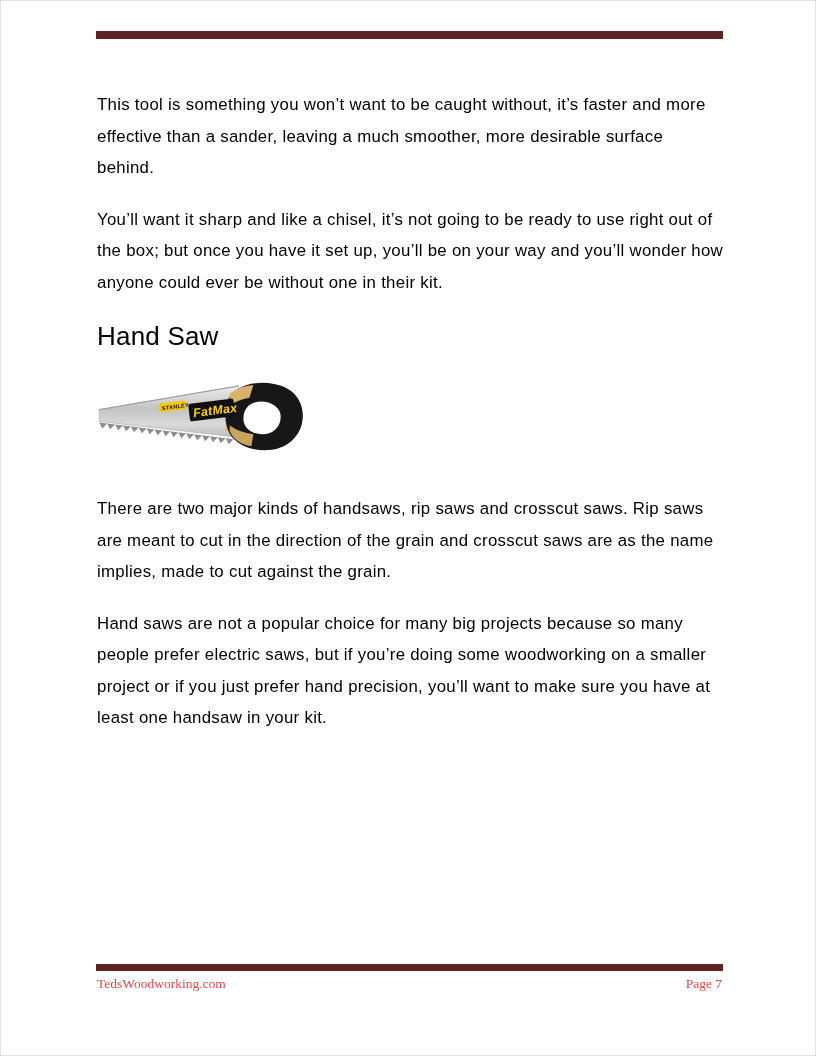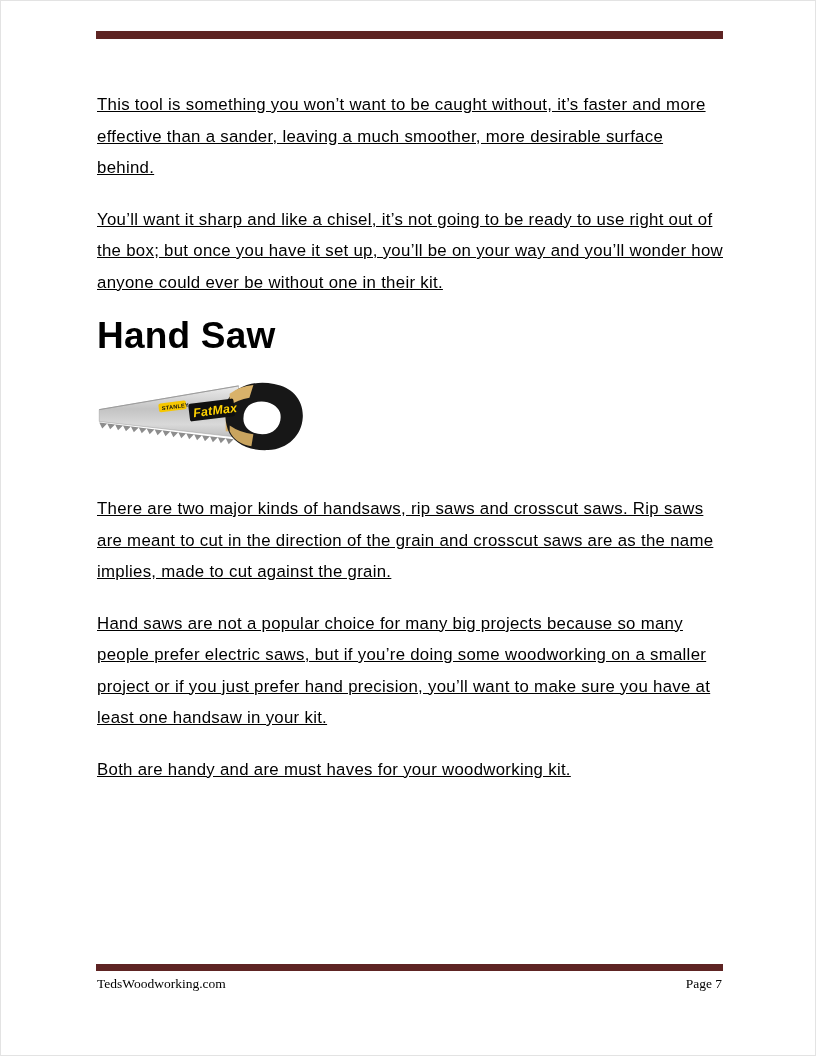--- a/index.html
+++ b/index.html
@@ -16,34 +16,34 @@
   }
   .rule{
     position:absolute;left:95px;width:627px;height:8px;
     background:#5E2423;
   }
   .top-rule{top:30px;}
   .content{
     position:absolute;left:96px;top:88px;width:626px;
     font-size:16.8px;line-height:31.5px;letter-spacing:0.3px;
   }
-  .content p{margin:0 0 20px 0;text-decoration:underline;}
+  .content p{margin:0 0 20px 0;}
   .content h1{
-    font-size:37px;line-height:36px;font-weight:bold;
+    font-size:26px;line-height:36px;font-weight:normal;
     margin:14px 0 24px 0;letter-spacing:0.2px;
   }
   .saw-figure{
     margin:12px 0 34px 0;width:212px;height:81px;
   }
   .footer-rule{top:963px;height:7px;}
   .footer-row{
     position:absolute;left:96px;top:974px;width:625px;
     display:flex;justify-content:space-between;align-items:flex-start;
     font-family:"Liberation Serif", serif;
-    font-size:13.5px;line-height:17px;color:#000000;
+    font-size:13.5px;line-height:17px;color:#ef4444;
   }
 </style>
 </head>
 <body>
 
 <div class="page">
 
   <div class="rule top-rule" style="background: rgb(94, 36, 35);"></div>
 
   <div class="content">
@@ -80,21 +80,20 @@
           <rect x="62" y="20" width="28" height="9" rx="2" fill="#f6c700"></rect>
           <text x="65" y="27" font-family="Liberation Sans, sans-serif" font-size="5.6" font-weight="bold" fill="#111111">STANLEY</text>
           <rect x="92" y="24" width="46" height="18" rx="2" fill="#0f0f0f"></rect>
           <text x="96" y="38" font-family="Liberation Sans, sans-serif" font-size="12.5" font-weight="bold" font-style="italic" fill="#ffd200">FatMax</text>
         </g>
       </svg>
     </div>
 
     <p>There are two major kinds of handsaws, rip saws and crosscut saws. Rip saws are meant to cut in the direction of the grain and crosscut saws are as the name implies, made to cut against the grain.</p>
     <p>Hand saws are not a popular choice for many big projects because so many people prefer electric saws, but if you’re doing some woodworking on a smaller project or if you just prefer hand precision, you’ll want to make sure you have at least one handsaw in your kit.</p>
-    <p>Both are handy and are must haves for your woodworking kit.</p>
 
   </div>
 
   <div class="rule footer-rule" style="background: rgb(94, 36, 35);"></div>
   <div class="footer-row">
     <span>TedsWoodworking.com</span>
     <span>Page 7</span>
   </div>
 
 </div>

